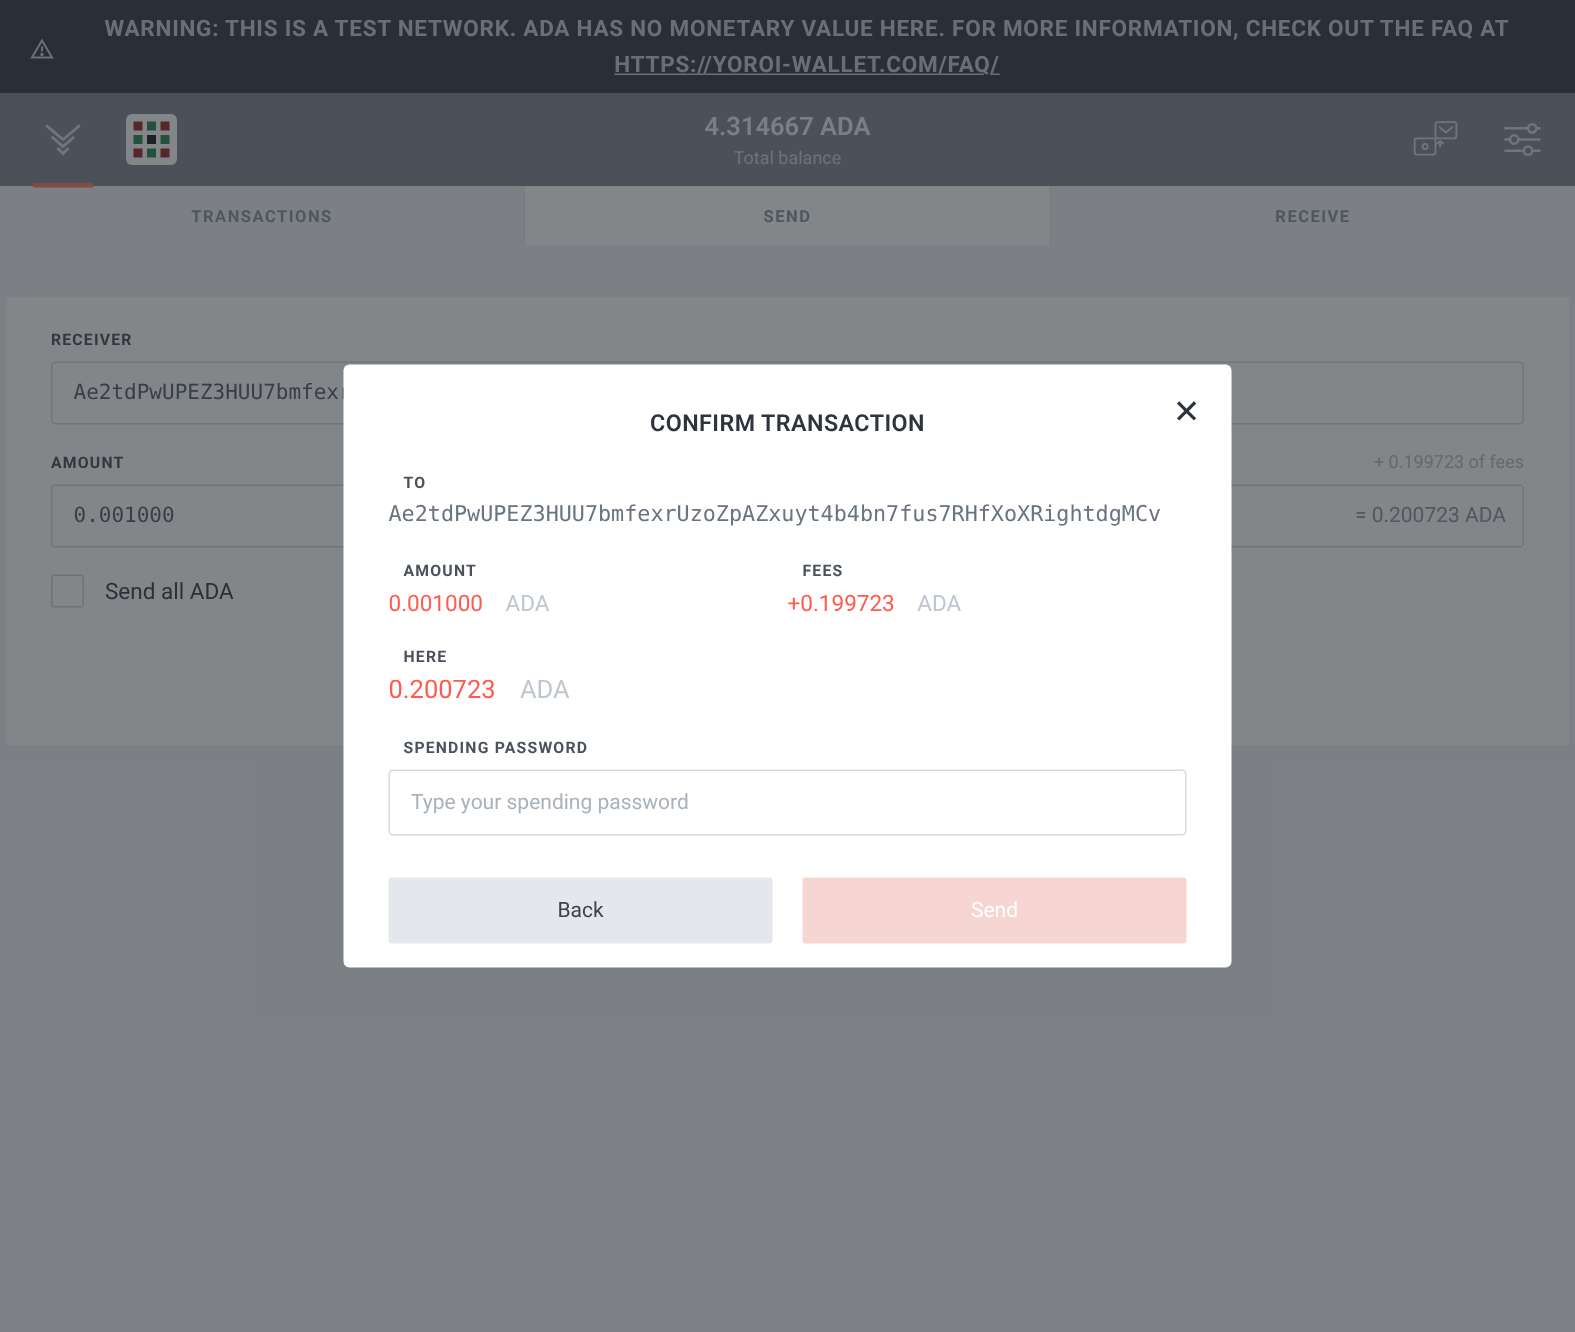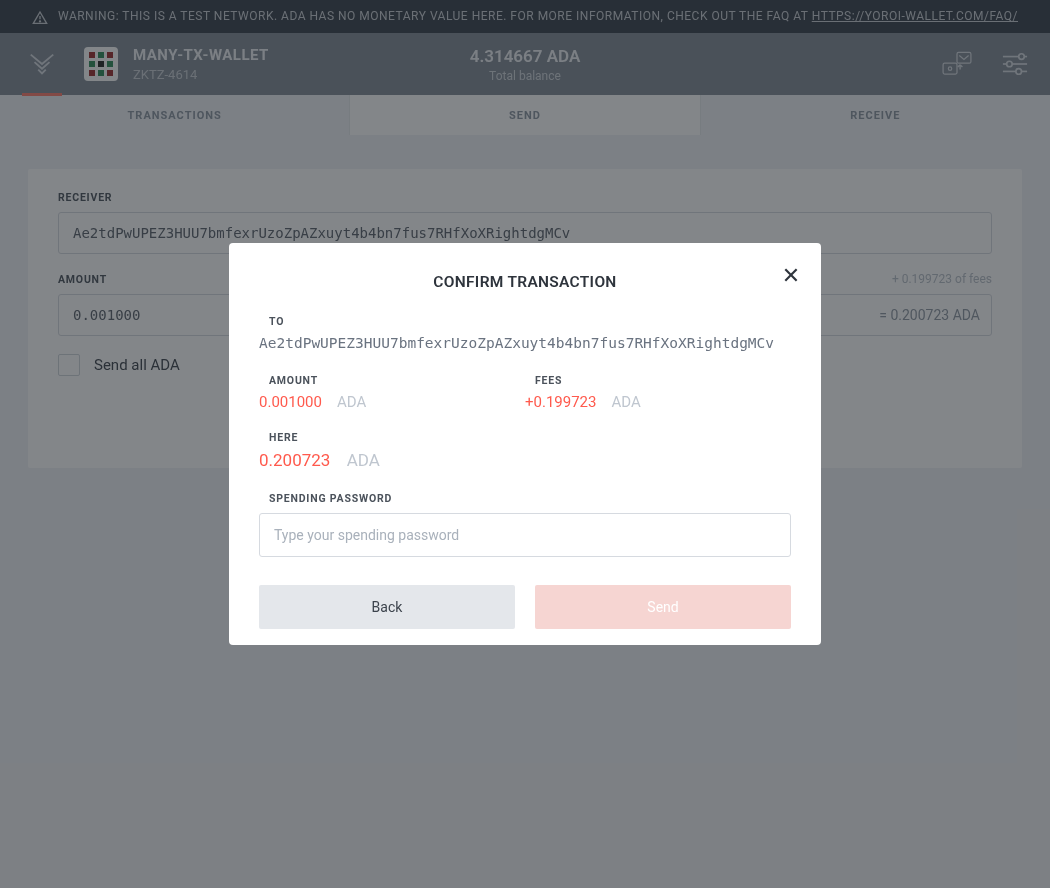--- a/index.html
+++ b/index.html
@@ -1,38 +1,38 @@
 <!DOCTYPE html>
 <html><head>
 <meta charset="utf-8">
 <style>
   *{box-sizing:border-box;margin:0;padding:0;font-family:-apple-system,BlinkMacSystemFont,"Segoe UI",Roboto,sans-serif}
   body{width:1050px;height:888px;background:#f0f2f5;overflow:hidden;position:relative}
-  .warning{background:#373f4a;color:#c8cdd3;font-size:12px;font-weight:400;letter-spacing:.5px;padding:7px 20px;display:flex;align-items:flex-end;justify-content:center;line-height:1.6}
+  .warning{background:#373f4a;color:#c8cdd3;font-size:15px;font-weight:700;letter-spacing:.5px;padding:7px 20px;display:flex;align-items:center;justify-content:center;line-height:1.6}
   .warning .tri{width:16px;height:16px;margin-right:10px;flex:0 0 auto;margin-top:2px}
   .warning .txt{text-align:center}
   .warning a{color:#c8cdd3;text-decoration:underline}
   .topbar{background:#808a96;height:62px;display:flex;align-items:center;color:#fff;position:relative}
   .logo-slot{width:84px;display:flex;align-items:center;justify-content:center;height:62px}
   .logo-yoroi{width:30px;height:30px}
   .active-underline{position:absolute;left:22px;bottom:-1px;width:40px;height:3px;background:#ff7b6b}
   .ident{width:34px;height:34px;border-radius:4px;background:#fff;margin-right:15px;padding:3px}
   .ident svg{display:block}
   .wname{font-weight:700;font-size:15px;letter-spacing:.5px;color:#eef0f3}
   .wcode{font-size:13px;color:#c8cdd3;margin-top:3px}
   .balance-block{position:absolute;left:50%;transform:translateX(-50%);text-align:center}
   .bal-amount{font-size:17px;font-weight:600;color:#eef0f3}
   .bal-label{font-size:12px;color:#cfd4da;margin-top:3px}
   .right-icons{margin-left:auto;display:flex;align-items:center;padding-right:18px;gap:24px}
   .ricon{width:34px;height:32px;display:flex;align-items:center;justify-content:center;color:#cfd4da}
   .tabs{display:flex;height:40px;background:#f0f2f5}
   .tab{flex:1;display:flex;align-items:center;justify-content:center;font-size:11px;font-weight:700;letter-spacing:1px;color:#8a94a1;border-left:1px solid #e5e8ec;cursor:pointer}
   .tab:first-child{border-left:none}
   .tab.active{background:#fff;color:#8a94a1}
-  .page{padding:34px 28px}
+  .page{padding:34px 4px}
   .card{background:#fff;border-radius:2px;padding:22px 30px 40px}
   .flabel{font-size:10.5px;font-weight:700;letter-spacing:.8px;color:#4b525b;margin-bottom:8px}
   .finput{width:100%;height:42px;border:1px solid #d6dae0;border-radius:3px;padding:0 14px;font-size:14px;color:#5a616b;font-family:ui-monospace,Menlo,monospace;outline:none}
   .row-amt-head{display:flex;justify-content:space-between;align-items:flex-end;margin-top:18px}
   .fees-hint{font-size:12px;color:#b7bec7}
   .amt-wrap{position:relative}
   .amt-wrap .eq{position:absolute;right:12px;top:50%;transform:translateY(-50%);font-size:14px;color:#8f98a3}
   .sendall{display:flex;align-items:center;margin-top:18px;gap:14px}
   .cbox{width:22px;height:22px;border:1px solid #cfd4da;border-radius:2px}
   .sendall-label{font-size:15px;color:#3c434c}
@@ -96,24 +96,20 @@
       <rect x="20" y="2" width="6" height="6" fill="#9c2b2b"></rect>
       <rect x="11" y="2" width="6" height="6" fill="#2e8b57"></rect>
       <rect x="2" y="11" width="6" height="6" fill="#2e8b57"></rect>
       <rect x="20" y="11" width="6" height="6" fill="#2e8b57"></rect>
       <rect x="11" y="11" width="6" height="6" fill="#222"></rect>
       <rect x="2" y="20" width="6" height="6" fill="#9c2b2b"></rect>
       <rect x="20" y="20" width="6" height="6" fill="#9c2b2b"></rect>
       <rect x="11" y="20" width="6" height="6" fill="#2e8b57"></rect>
     </svg>
   </span>
-  <div>
-    <div class="wname">MANY-TX-WALLET</div>
-    <div class="wcode">ZKTZ-4614</div>
-  </div>
   <div class="balance-block">
     <div class="bal-amount">4.314667 ADA</div>
     <div class="bal-label">Total balance</div>
   </div>
   <div class="right-icons">
     <span class="ricon">
       <svg viewBox="0 0 44 34" width="40" height="30" fill="none" stroke="#d5dae0" stroke-width="1.6">
         <rect x="22" y="2" width="18" height="14" rx="2"></rect>
         <path d="M25 6 L31 11 L37 6"></path>
         <rect x="4" y="16" width="18" height="14" rx="2"></rect>

